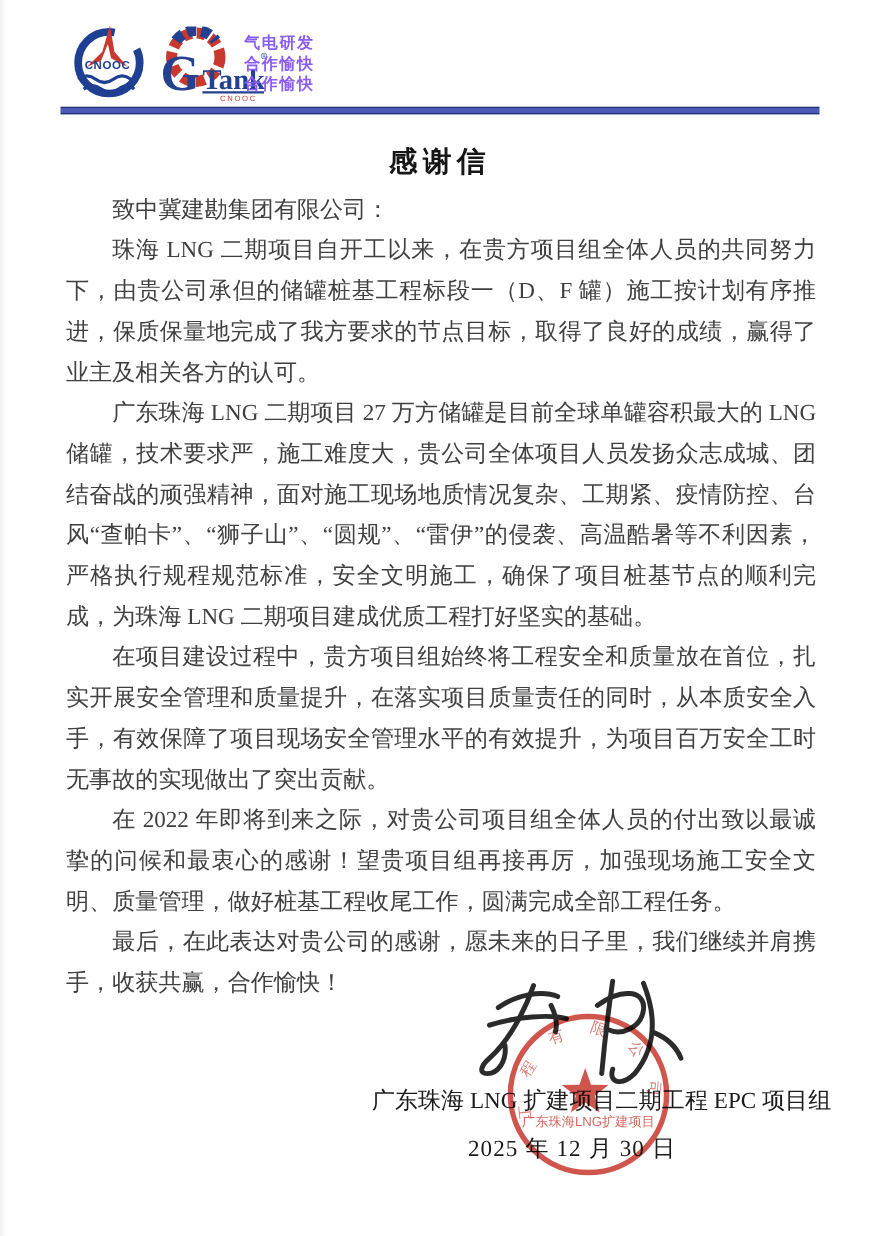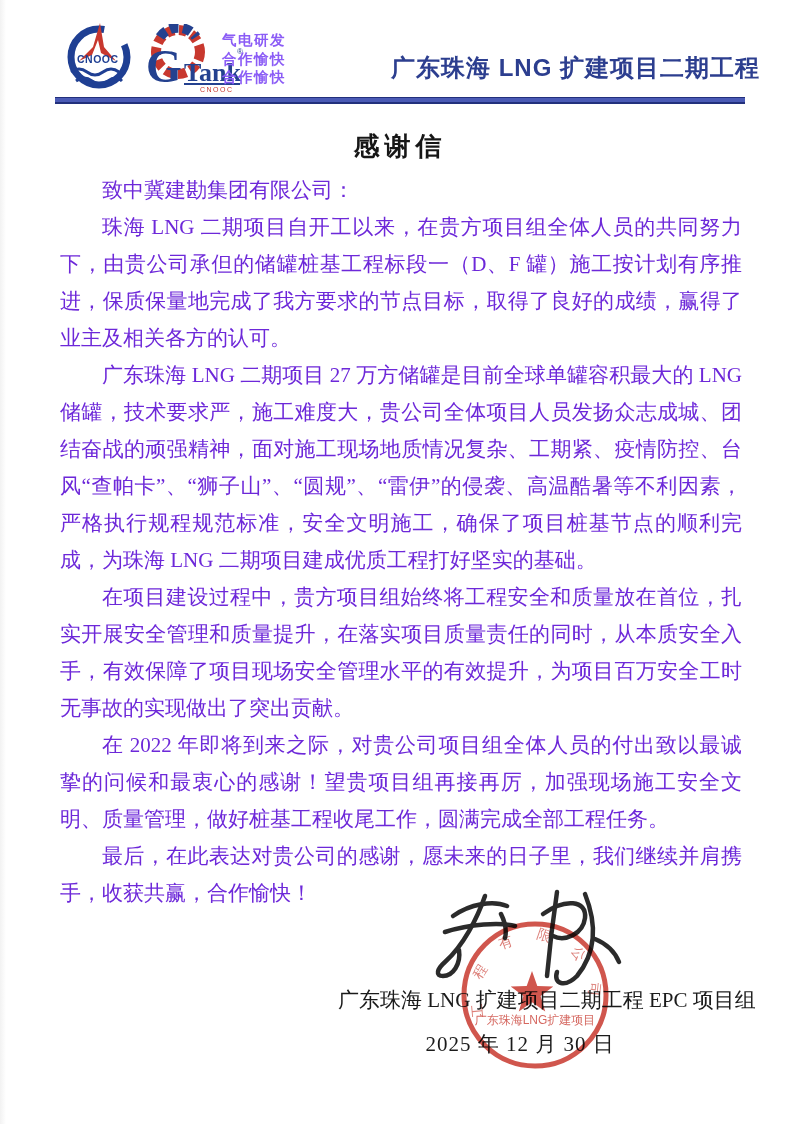--- a/index.html
+++ b/index.html
@@ -31,21 +31,21 @@
     background:linear-gradient(to bottom,#22307c 0 20%,#4a5ab5 20% 76%,#22307c 76% 100%);
   }
   
   .letter-title{
     position:absolute;left:0;top:129px;width:800px;margin:0;
     text-align:center;font-size:26px;font-weight:bold;color:#161616;
     letter-spacing:5px;
   }
   .letter-body{
     position:absolute;left:60px;top:172px;width:682px;
-    font-size:21px;line-height:37px;color:#6d28d9;
+    font-size:21px;line-height:37px;color:#404040;
     text-align:justify;
   }
   .letter-body p{margin:0;text-indent:2em;}
   
   .seal{position:absolute;left:452px;top:912px;mix-blend-mode:multiply;z-index:2;}
   .sig{position:absolute;left:415px;top:880px;mix-blend-mode:multiply;z-index:3;}
   .closing{position:absolute;left:338px;top:986px;width:364px;z-index:1;}
   .closing .org{font-size:21px;color:#1b1b1b;text-align:center;white-space:nowrap;}
   .closing .date{margin-top:16px;font-size:21px;color:#1b1b1b;text-align:center;white-space:nowrap;letter-spacing:1px;}
 </style>
@@ -73,21 +73,20 @@
     <text x="101" y="30" font-size="8" fill="#24418f" font-family="Liberation Sans, sans-serif">®</text>
     <text x="64" y="68" font-size="7" fill="#c8382e" letter-spacing="1.5" font-family="Liberation Sans, sans-serif">CNOOC</text>
   </svg>
 
   <div class="brand-lines">
       <div>气电研发</div>
       <div>合作愉快</div>
       <div>合作愉快</div>
     </div>
 
-  <div class="project-title">广东珠海 LNG 扩建项目二期工程</div>
 
   <div class="header-rule"></div>
 </div>
 
 <h1 class="letter-title">感谢信</h1>
 
 <div class="letter-body">
   <p>致中冀建勘集团有限公司：</p>
   <span><p>珠海 LNG 二期项目自开工以来，在贵方项目组全体人员的共同努力下，由贵公司承但的储罐桩基工程标段一（D、F 罐）施工按计划有序推进，保质保量地完成了我方要求的节点目标，取得了良好的成绩，赢得了业主及相关各方的认可。</p><p>广东珠海 LNG 二期项目 27 万方储罐是目前全球单罐容积最大的 LNG 储罐，技术要求严，施工难度大，贵公司全体项目人员发扬众志成城、团结奋战的顽强精神，面对施工现场地质情况复杂、工期紧、疫情防控、台风“查帕卡”、“狮子山”、“圆规”、“雷伊”的侵袭、高温酷暑等不利因素，严格执行规程规范标准，安全文明施工，确保了项目桩基节点的顺利完成，为珠海 LNG 二期项目建成优质工程打好坚实的基础。</p><p>在项目建设过程中，贵方项目组始终将工程安全和质量放在首位，扎实开展安全管理和质量提升，在落实项目质量责任的同时，从本质安全入手，有效保障了项目现场安全管理水平的有效提升，为项目百万安全工时无事故的实现做出了突出贡献。</p><p>在 2022 年即将到来之际，对贵公司项目组全体人员的付出致以最诚挚的问候和最衷心的感谢！望贵项目组再接再厉，加强现场施工安全文明、质量管理，做好桩基工程收尾工作，圆满完成全部工程任务。</p><p>最后，在此表达对贵公司的感谢，愿未来的日子里，我们继续并肩携手，收获共赢，合作愉快！</p></span>
 </div>

